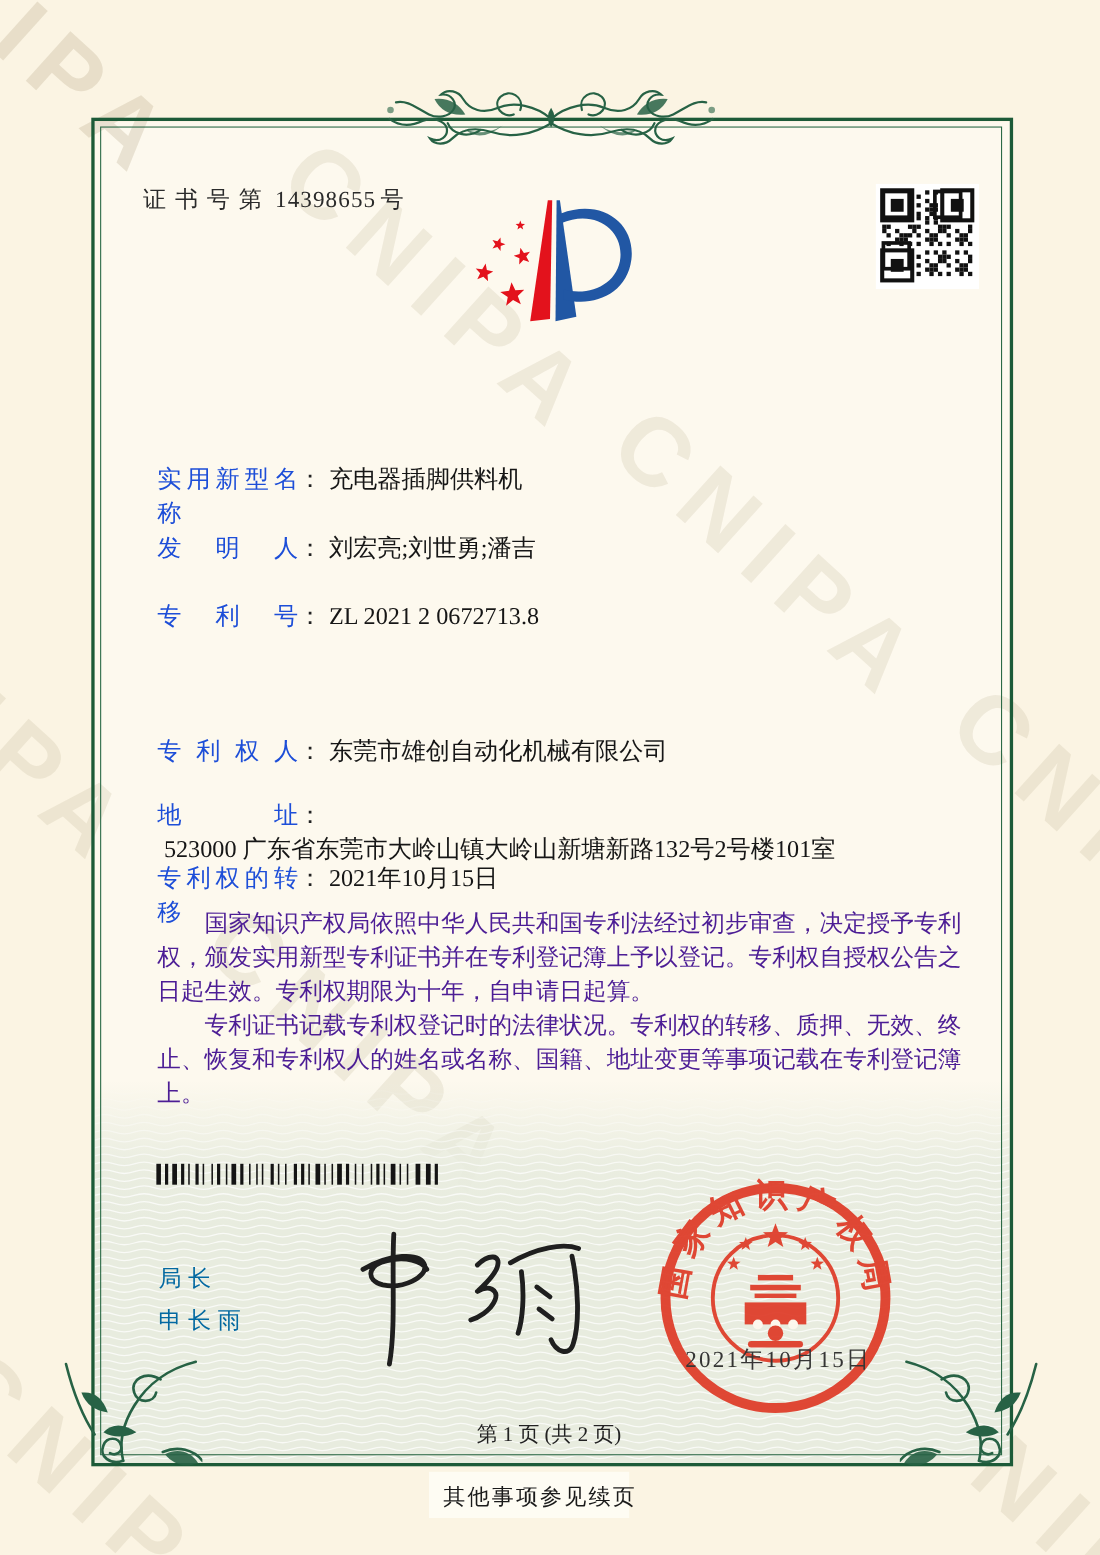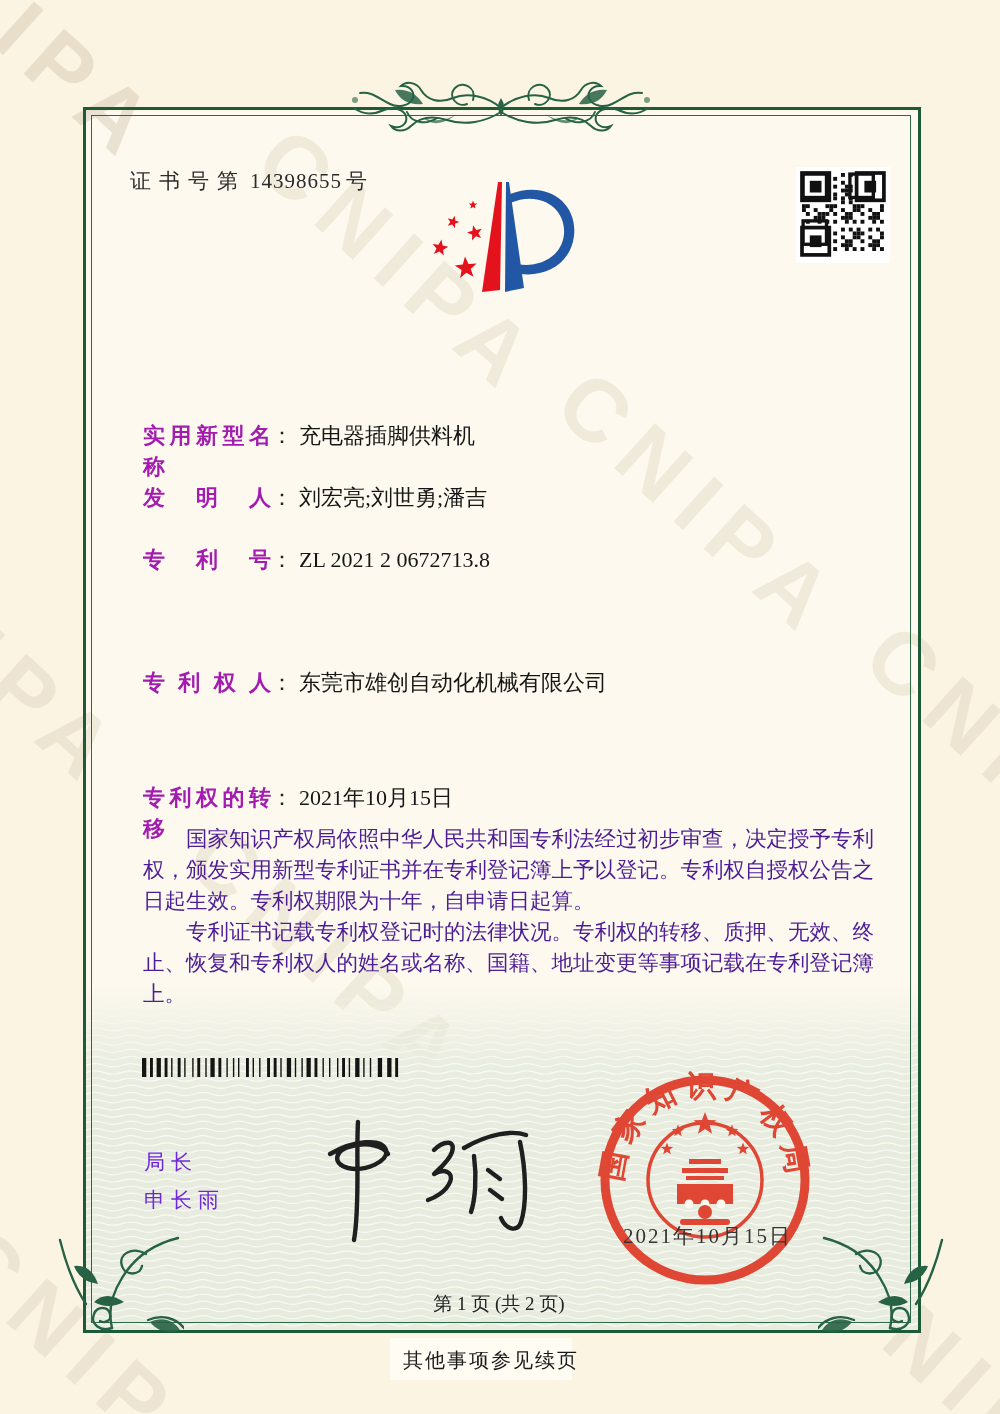--- a/index.html
+++ b/index.html
@@ -22,28 +22,28 @@
   .frame-inner{position:absolute;left:91px;top:115px;width:818px;height:1206px;border:1px solid #2c6a47;z-index:4;}
   .flourish{position:absolute;z-index:5;color:#276245;}
   
   .content{position:absolute;left:0;top:0;width:1000px;height:1414px;z-index:6;}
   .cert-no{position:absolute;left:130px;top:167px;font-size:21px;color:#2b2b2b;}
   .cert-no .sp{letter-spacing:8px;}
   .cert-no .num{letter-spacing:1px;margin:0 4px;}
   .title{position:absolute;left:83px;top:297px;width:836px;text-align:center;
          font-size:47px;font-weight:bold;letter-spacing:13px;color:#111;}
   .row{position:absolute;left:143px;width:760px;font-size:22px;line-height:31px;}
-  .flabel{display:inline-block;width:128px;text-align:justify;text-align-last:justify;vertical-align:top;color:#a21caf;font-weight:bold;}
+  .flabel{display:inline-block;width:128px;text-align:justify;text-align-last:justify;vertical-align:top;color:#1d4ed8;}
   .colon{vertical-align:top;color:#222;}
   .fvalue{display:inline-block;margin-left:6px;vertical-align:top;max-width:622px;color:#161616;}
   .grant2{position:absolute;left:372px;top:0;white-space:nowrap;}
   .paras{position:absolute;left:143px;top:824px;width:742px;font-size:21.5px;line-height:31px;color:#4c1d95;}
   .paras p{margin:0;text-indent:2em;}
   .director{position:absolute;left:144px;font-family:Liberation Serif, serif;
-            font-size:21px;letter-spacing:6px;color:#6d28d9;}
+            font-size:21px;letter-spacing:6px;color:#0369a1;}
   .sig{position:absolute;left:296px;top:1112px;z-index:7;}
   .seal{position:absolute;left:588px;top:1062px;z-index:7;mix-blend-mode:multiply;opacity:0.93;}
   .seal-date{position:absolute;left:623px;top:1222px;width:190px;z-index:8;font-size:21px;
              letter-spacing:2px;color:#353535;}
   .page-info{position:absolute;left:83px;top:1291px;width:800px;text-align:center;font-size:19px;color:#222;z-index:6;padding-left:16px;}
   .cont-box{position:absolute;left:390px;top:1338px;width:182px;height:42px;background:#fefcf3;z-index:6;}
   .cont-note{position:absolute;left:403px;top:1347px;font-size:20px;letter-spacing:2px;color:#1a1a1a;z-index:7;text-align:right;}
   .barcode{position:absolute;left:142px;top:1056px;z-index:6;}
   .qr{position:absolute;left:796px;top:167px;z-index:6;}
   .logo{position:absolute;left:425px;top:168px;z-index:6;}
@@ -295,20 +295,23 @@
     </div>
     <div class="row" style="top:482px">
       <span class="flabel">发明人</span><span class="colon">：</span><span class="fvalue">刘宏亮;刘世勇;潘吉</span>
     </div>
     <div class="row" style="top:544px">
       <span class="flabel">专利号</span><span class="colon">：</span><span class="fvalue">ZL 2021 2 0672713.8</span>
     </div>
     <div class="row" style="top:667px">
       <span class="flabel">专利权人</span><span class="colon">：</span><span class="fvalue">东莞市雄创自动化机械有限公司</span>
     </div>
+    <div class="row" style="top:725px">
+      <span class="flabel">地址</span><span class="colon">：</span><span class="fvalue">523000 广东省东莞市大岭山镇大岭山新塘新路132号2号楼101室</span>
+    </div>
     <div class="row" style="top:782px">
       <span class="flabel">专利权的转移</span><span class="colon">：</span><span class="fvalue">2021年10月15日</span>
     </div>
 
     <div class="paras">
       <p>国家知识产权局依照中华人民共和国专利法经过初步审查，决定授予专利权，颁发实用新型专利证书并在专利登记簿上予以登记。专利权自授权公告之日起生效。专利权期限为十年，自申请日起算。</p>
       <p>专利证书记载专利权登记时的法律状况。专利权的转移、质押、无效、终止、恢复和专利权人的姓名或名称、国籍、地址变更等事项记载在专利登记簿上。</p>
     </div>
 
     <svg class="barcode" id="barcodeSvg" width="258" height="24">

